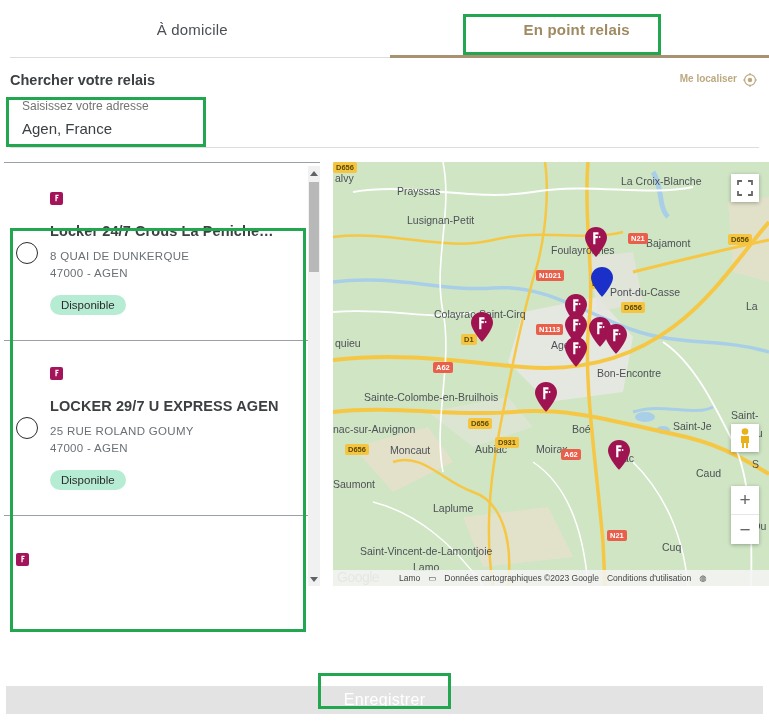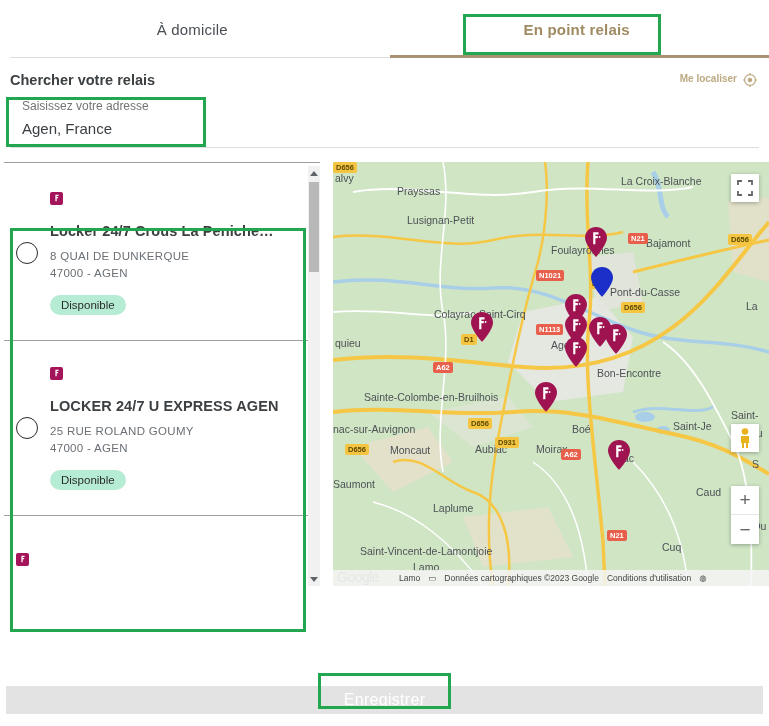--- a/index.html
+++ b/index.html
@@ -187,21 +187,21 @@
         </div>
 
         <div class="relay-item">
           <div class="relay-radio"></div>
           <div class="relay-body">
             <div class="relay-logo">
               <svg width="8" height="8" viewBox="0 0 10 10">
                   <path d="M3 1h4v1.6H4.6v1.2H6.4v1.6H4.6V9H3z" fill="#fff"></path>
                 </svg>
             </div>
-            <div class="relay-name">LOCKER 24/7 U EXPRESS AGEN</div>
+            <div class="relay-name">LOCKER 29/7 U EXPRESS AGEN</div>
             <div class="relay-addr">25 RUE ROLAND GOUMY</div>
             <div class="relay-addr">47000 - AGEN</div>
             <div class="relay-badge">Disponible</div>
           </div>
         </div>
 
         <div class="relay-item partial">
           <div class="relay-body">
             <div class="relay-logo">
               <svg width="8" height="8" viewBox="0 0 10 10">
@@ -277,21 +277,21 @@
           <div class="map-label" style="left: 239px; top: 261px;">Boé</div>
           <div class="map-label" style="left: 340px; top: 258px;">Saint-Je</div>
           <div class="map-label" style="left: 398px; top: 247px;">Saint-</div>
           <div class="map-label" style="left: 418px; top: 265px;">hu</div>
           <div class="map-label" style="left: 57px; top: 282px;">Moncaut</div>
           <div class="map-label" style="left: 142px; top: 281px;">Aubiac</div>
           <div class="map-label" style="left: 203px; top: 281px;">Moirax</div>
           <div class="map-label" style="left: 419px; top: 296px;">S</div>
           <div class="map-label" style="left: 0px; top: 316px;">Saumont</div>
           <div class="map-label" style="left: 100px; top: 340px;">Laplume</div>
-          <div class="map-label" style="left: 363px; top: 324px;">Caud</div>
+          <div class="map-label" style="left: 363px; top: 305px;">Caud</div>
           <div class="map-label" style="left: 27px; top: 383px;">Saint-Vincent-de-Lamontjoie</div>
           <div class="map-label" style="left: 329px; top: 379px;">Cuq</div>
           <div class="map-label" style="left: 420px; top: 358px;">Du</div>
           <div class="map-label" style="left: 80px; top: 399px;">Lamo</div>
           <div class="map-label" style="left: 290px; top: 290px;">ac</div>
         </div>
       <div>
           <div class="road-shield shield-red" style="left: 295px; top: 71px;">N21</div>
           <div class="road-shield shield-yellow" style="left: 395px; top: 72px;">D656</div>
           <div class="road-shield shield-red" style="left: 203px; top: 108px;">N1021</div>

